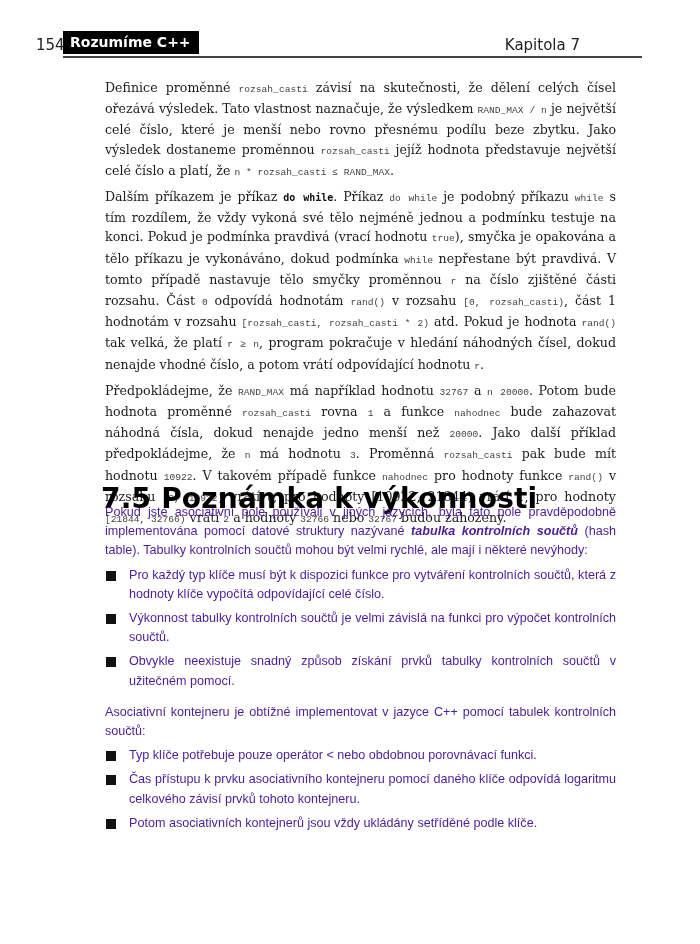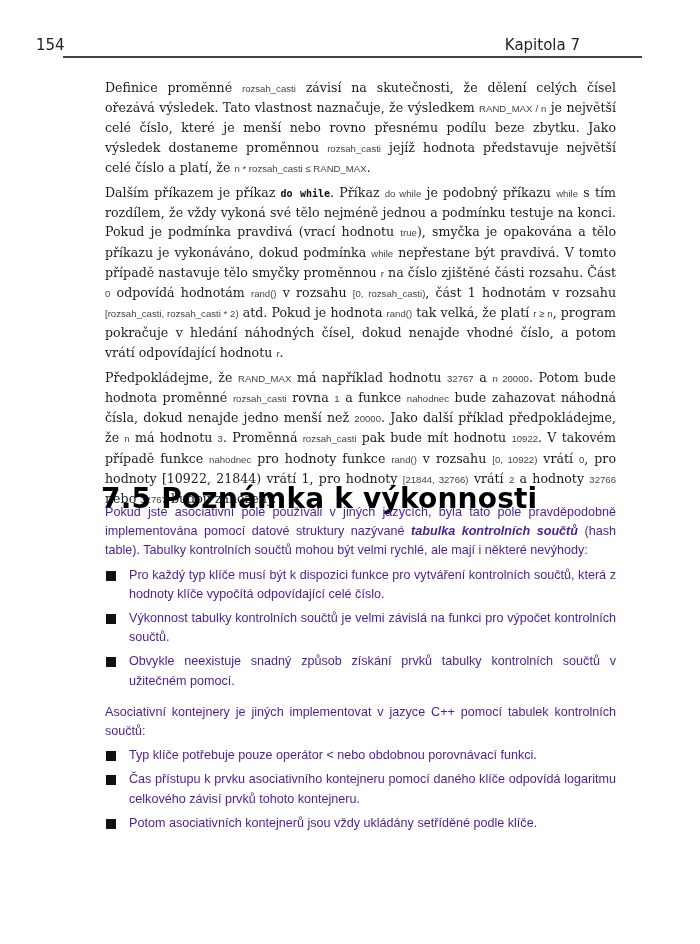--- a/index.html
+++ b/index.html
@@ -5,35 +5,36 @@
   html, body { margin: 0; padding: 0; background: #ffffff; }
   body { width: 700px; height: 944px; position: relative; overflow: hidden; color: #1a1a1a; }
   .header { position: absolute; left: 0; top: 0; width: 640px; height: 62px; }
   .page-num { position: absolute; left: 36px; top: 36px; font-family: "DejaVu Sans", sans-serif; font-size: 15px; color: #222; }
   .book-title { position: absolute; left: 63px; top: 31px; background: #000; color: #fff; font-family: "DejaVu Sans", sans-serif; font-weight: bold; font-size: 14px; padding: 3px 8px 4px 7px; }
   .chapter { position: absolute; right: 60px; top: 36px; font-family: "DejaVu Sans", sans-serif; font-size: 15px; color: #222; }
   .rule { position: absolute; left: 63px; top: 56px; width: 579px; height: 2px; background: #444; }
 
   .content { position: absolute; left: 105px; top: 78px; width: 511px; font-family: "DejaVu Serif", serif; font-size: 12.6px; line-height: 19.2px; text-align: justify; color: #1c1c1c; }
   .content p { margin: 0 0 5px 0; }
-  .mono { font-family: Liberation Sans, sans-serif; font-size: 9.6px; color: #444; }
+  .mono { font-family: Liberation Mono, monospace; font-size: 9.6px; color: #444; }
   .mono-b { font-family: "DejaVu Sans Mono", monospace; font-size: 10px; font-weight: bold; color: #111; }
   .section-h { position: absolute; left: 85px; top: 466px; font-family: "DejaVu Sans", sans-serif; font-weight: bold; font-size: 28px; letter-spacing: 0.2px; color: #000; margin: 16px; }
   .content2 { position: absolute; left: 105px; top: 503px; width: 511px; font-family: Liberation Sans, sans-serif; font-size: 12.6px; line-height: 19.2px; text-align: justify; color: #4c1d95; }
   .content2 p { margin: 0 0 5px 0; }
   .bi { font-weight: bold; font-style: italic; }
   ul.blist { list-style: none; margin: 0 0 12px 0; padding: 0; }
   ul.blist li { position: relative; padding-left: 24px; margin-bottom: 5px; }
   .bullet { position: absolute; left: 1px; top: 5px; width: 10px; height: 10px; background: #111; }
 </style>
 </head>
 <body>
 
 <div class="header">
   <span class="page-num">154</span>
+  <span class="book-title">Rozumíme C++</span>
   <span class="chapter">Kapitola 7</span>
   <div class="rule"></div>
 </div>
 
 <div class="content">
   <p><span>Definice proměnné </span><span class="mono">rozsah_casti</span><span> závisí na skutečnosti, že dělení celých čísel ořezává výsledek. Tato vlastnost naznačuje, že výsledkem </span><span class="mono">RAND_MAX / n</span><span> je největší celé číslo, které je menší nebo rovno přesnému podílu beze zbytku. Jako výsledek dostaneme proměnnou </span><span class="mono">rozsah_casti</span><span> jejíž hodnota představuje největší celé číslo a platí, že </span><span class="mono">n * rozsah_casti ≤ RAND_MAX</span><span>.</span></p>
 
   <p><span>Dalším příkazem je příkaz </span><span class="mono-b">do while</span><span>. Příkaz </span><span class="mono">do while</span><span> je podobný příkazu </span><span class="mono">while</span><span> s tím rozdílem, že vždy vykoná své tělo nejméně jednou a podmínku testuje na konci. Pokud je podmínka pravdivá (vrací hodnotu </span><span class="mono">true</span><span>), smyčka je opakována a tělo příkazu je vykonáváno, dokud podmínka </span><span class="mono">while</span><span> nepřestane být pravdivá. V tomto případě nastavuje tělo smyčky proměnnou </span><span class="mono">r</span><span> na číslo zjištěné části rozsahu. Část </span><span class="mono">0</span><span> odpovídá hodnotám </span><span class="mono">rand()</span><span> v rozsahu </span><span class="mono">[0, rozsah_casti)</span><span>, část 1 hodnotám v rozsahu </span><span class="mono">[rozsah_casti, rozsah_casti * 2)</span><span> atd. Pokud je hodnota </span><span class="mono">rand()</span><span> tak velká, že platí </span><span class="mono">r ≥ n</span><span>, program pokračuje v hledání náhodných čísel, dokud nenajde vhodné číslo, a potom vrátí odpovídající hodnotu </span><span class="mono">r</span><span>.</span></p>
 
   <p><span>Předpokládejme, že </span><span class="mono">RAND_MAX</span><span> má například hodnotu </span><span class="mono">32767</span><span> a </span><span class="mono">n 20000</span><span>. Potom bude hodnota proměnné </span><span class="mono">rozsah_casti</span><span> rovna </span><span class="mono">1</span><span> a funkce </span><span class="mono">nahodnec</span><span> bude zahazovat náhodná čísla, dokud nenajde jedno menší než </span><span class="mono">20000</span><span>. Jako další příklad předpokládejme, že </span><span class="mono">n</span><span> má hodnotu </span><span class="mono">3</span><span>. Proměnná </span><span class="mono">rozsah_casti</span><span> pak bude mít hodnotu </span><span class="mono">10922</span><span>. V takovém případě funkce </span><span class="mono">nahodnec</span><span> pro hodnoty funkce </span><span class="mono">rand()</span><span> v rozsahu </span><span class="mono">[0, 10922)</span><span> vrátí </span><span class="mono">0</span><span>, pro hodnoty [10922, 21844) vrátí 1, pro hodnoty </span><span class="mono">[21844, 32766)</span><span> vrátí </span><span class="mono">2</span><span> a hodnoty </span><span class="mono">32766</span><span> nebo </span><span class="mono">32767</span><span> budou zahozeny.</span></p>
@@ -43,20 +44,20 @@
 
 <div class="content2">
   <p><span>Pokud jste asociativní pole používali v jiných jazycích, byla tato pole pravděpodobně implementována pomocí datové struktury nazývané </span><span class="bi">tabulka kontrolních součtů</span><span> (hash table). Tabulky kontrolních součtů mohou být velmi rychlé, ale mají i některé nevýhody:</span></p>
 
   <ul class="blist">
     <li><span class="bullet"></span><span>Pro každý typ klíče musí být k dispozici funkce pro vytváření kontrolních součtů, která z hodnoty klíče vypočítá odpovídající celé číslo.</span></li>
     <li><span class="bullet"></span><span>Výkonnost tabulky kontrolních součtů je velmi závislá na funkci pro výpočet kontrolních součtů.</span></li>
     <li><span class="bullet"></span><span>Obvykle neexistuje snadný způsob získání prvků tabulky kontrolních součtů v užitečném pomocí.</span></li>
   </ul>
 
-  <p>Asociativní kontejnery je jiných implementovat v jazyce C++ pomocí tabulek kontrolních součtů:</p>
+  <p>Asociativní kontejneru je obtížné implementovat v jazyce C++ pomocí tabulek kontrolních součtů:</p>
 
   <ul class="blist">
     <li><span class="bullet"></span><span>Typ klíče potřebuje pouze operátor &lt; nebo obdobnou porovnávací funkci.</span></li>
     <li><span class="bullet"></span><span>Čas přístupu k prvku asociativního kontejneru pomocí daného klíče odpovídá logaritmu celkového závisí prvků tohoto kontejneru.</span></li>
     <li><span class="bullet"></span><span>Potom asociativních kontejnerů jsou vždy ukládány setříděné podle klíče.</span></li>
   </ul>
 </div>
 
 </body></html>

